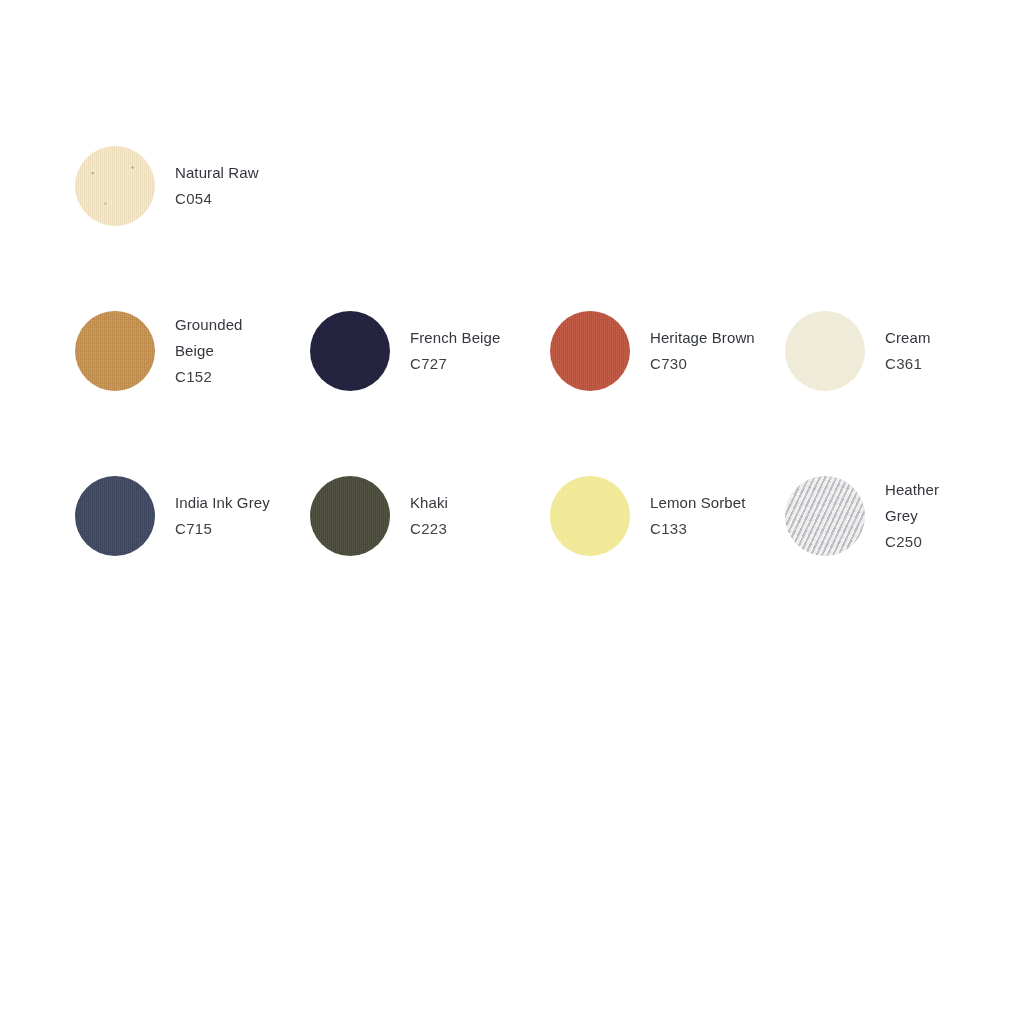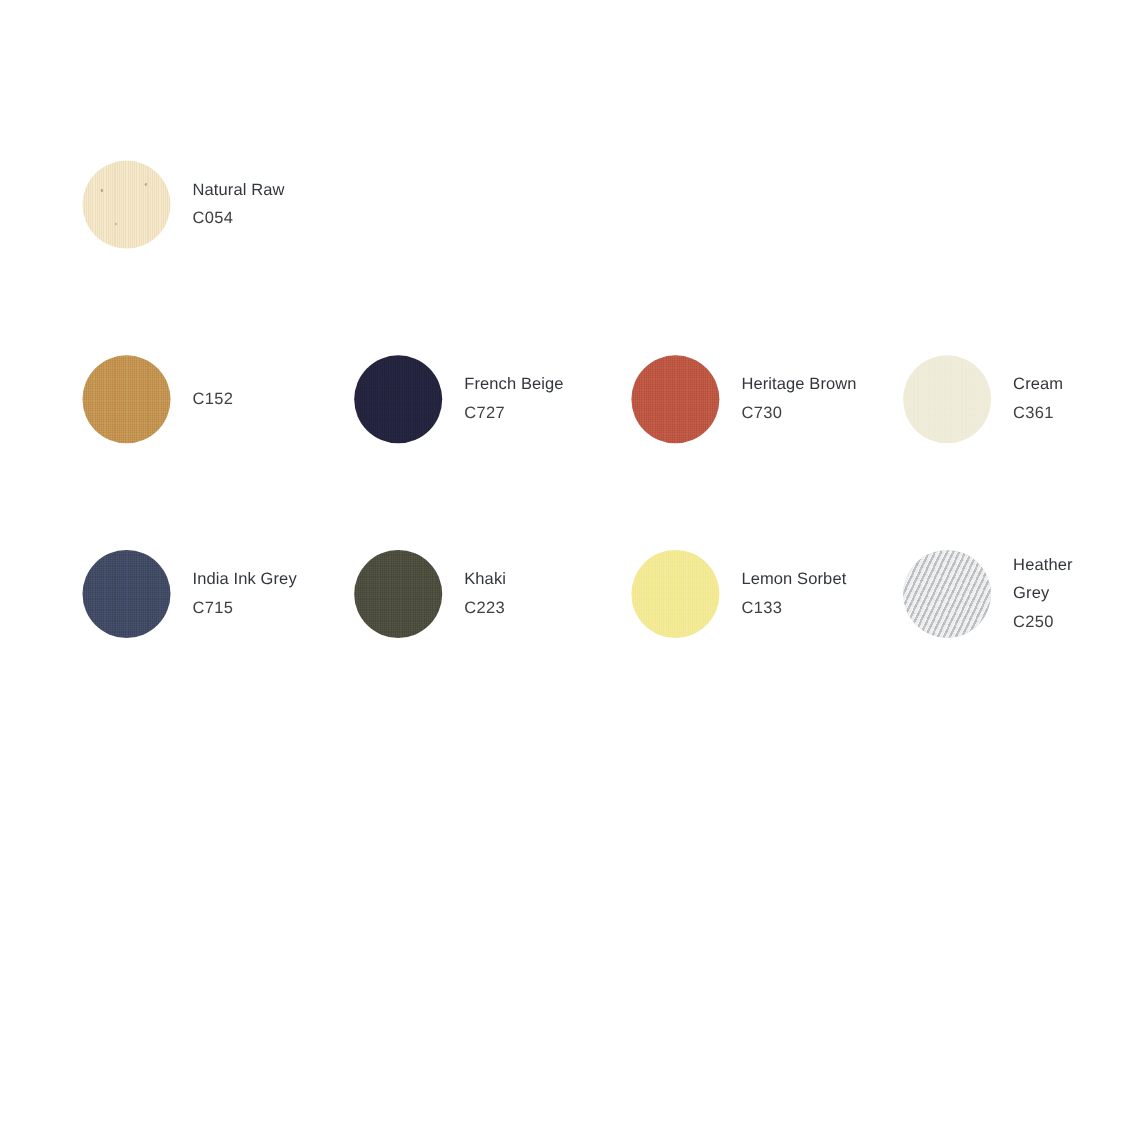--- a/index.html
+++ b/index.html
@@ -26,21 +26,20 @@
   .swatch-grid {
     position: absolute;
     left: 75px;
     top: 140px;
     width: 890px;
     display: grid;
     grid-template-columns: 235px 240px 235px 180px;
     grid-auto-rows: 165px;
     column-gap: 0px;
     row-gap: 0px;
-    gap: 12px;
   }
 
   .swatch-cell {
     display: flex;
     flex-direction: row;
     align-items: center;
     gap: 20px;
     height: 92px;
   }
   .swatch-cell.is-empty {
@@ -151,20 +150,21 @@
         </div>
       </div>
       <div class="swatch-cell is-empty"></div>
       <div class="swatch-cell is-empty"></div>
       <div class="swatch-cell is-empty"></div>
       <div class="swatch-cell">
         <div class="chip-wrap">
           <div class="chip" title="Grounded Beige" style="background: rgb(192, 142, 78);"></div>
         </div>
         <div class="chip-labels">
+          <div class="chip-name">Grounded Beige</div>
           <div class="chip-code">C152</div>
         </div>
       </div>
       <div class="swatch-cell">
         <div class="chip-wrap">
           <div class="chip" title="French Navy" style="background: rgb(34, 34, 60);"></div>
         </div>
         <div class="chip-labels">
           <div class="chip-name">French Beige</div>
           <div class="chip-code">C727</div>

